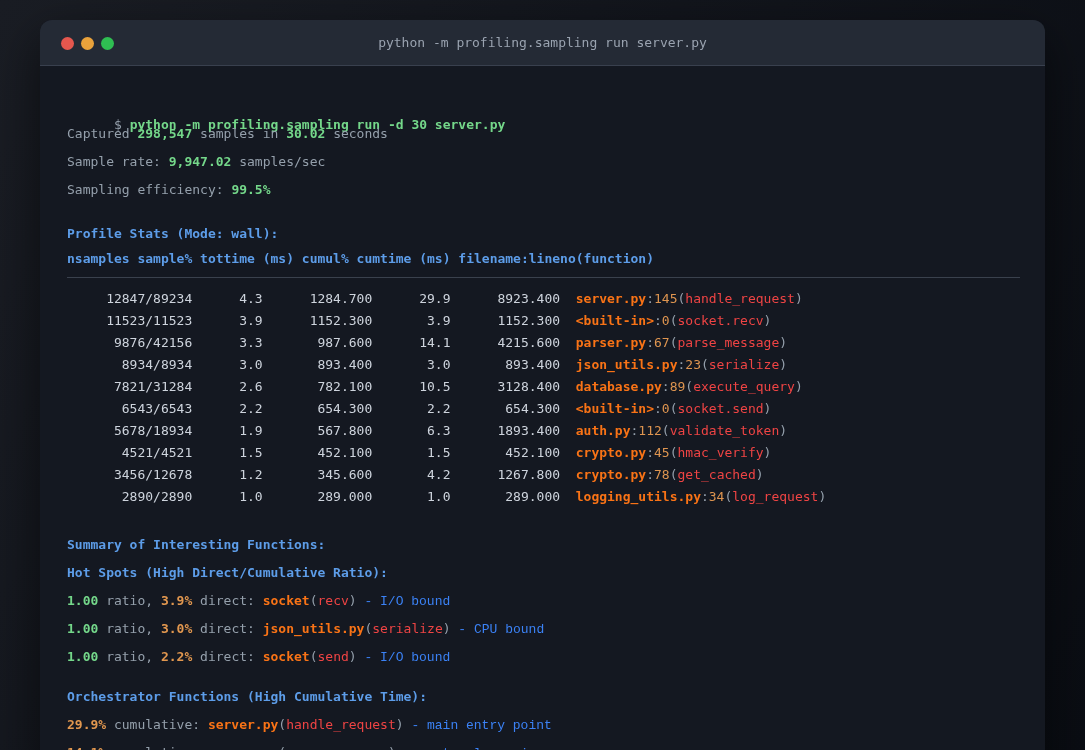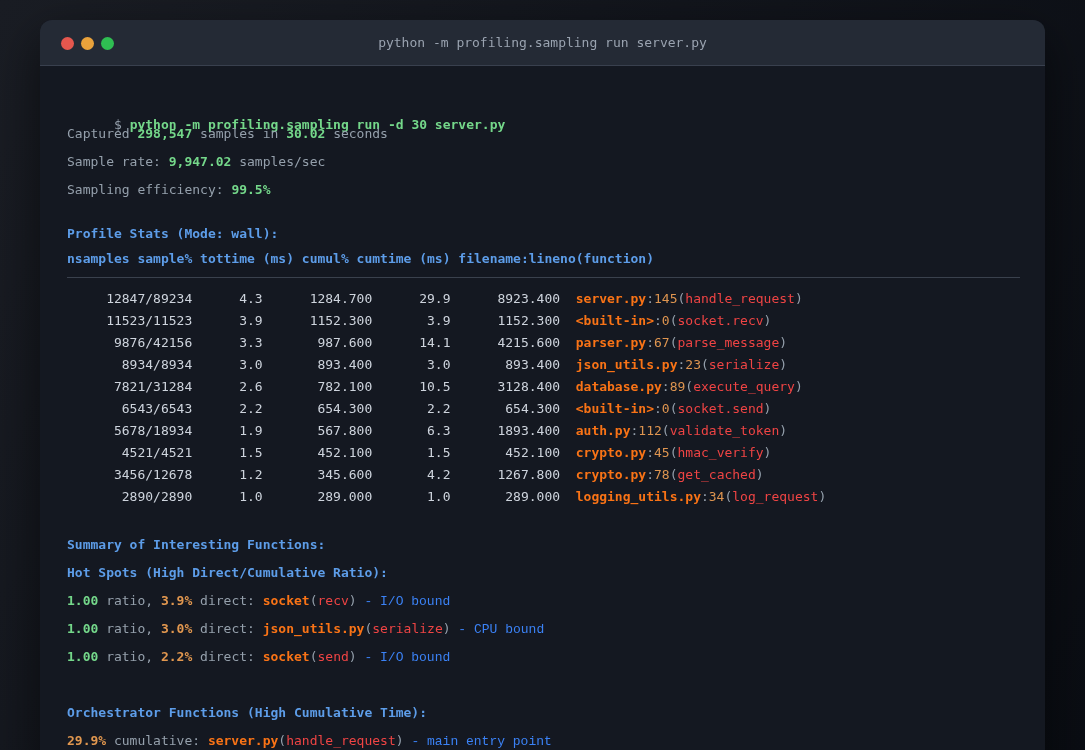--- a/index.html
+++ b/index.html
@@ -31,21 +31,21 @@
     padding:17px 25px 0 27px;
     font-size:13px;
     color:#ced4dd;
   }
   .l { height:28px; line-height:28px; white-space:pre; }
   .r { height:22px; line-height:22px; white-space:pre; }
   .gap10 { margin-top:9px; }
   .gap14 { margin-top:16px; }
   .gap23 { margin-top:23px; }
   .gap6  { margin-top:0; }
-  .gap12 { margin-top:28px; }
+  .gap12 { margin-top:12px; }
   .divider { border-top:1px solid #3a414d; margin-top:7px; }
   .rows { margin-top:10px; }
   
   .dim { color:#95a0ac; }
   .lt  { color:#3b82f6;font-family:Liberation Mono, monospace; }
   .gb  { color:#74d78a; font-weight:bold; }   
   .gn  { color:#f97316;font-weight:bold; }                      
   .bb  { color:#5d9de9; font-weight:bold; }    
   .bl  { color:#ef4444; }                      
   .ob  { color:#e1974f; font-weight:bold;text-align:center; }    

